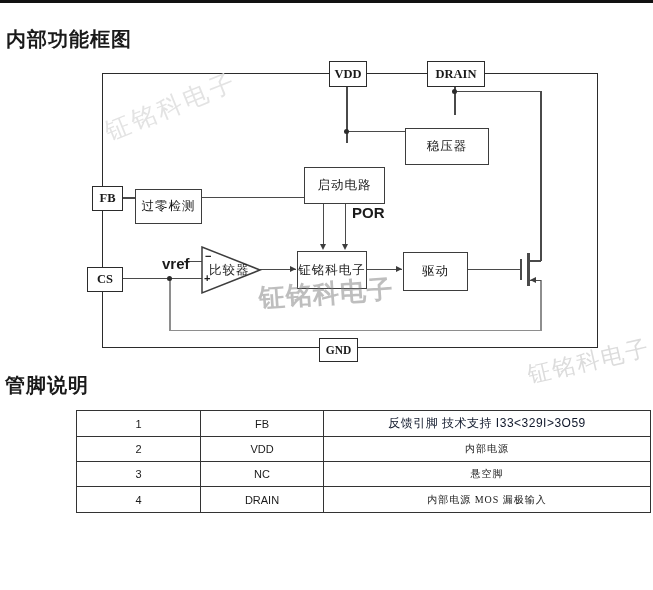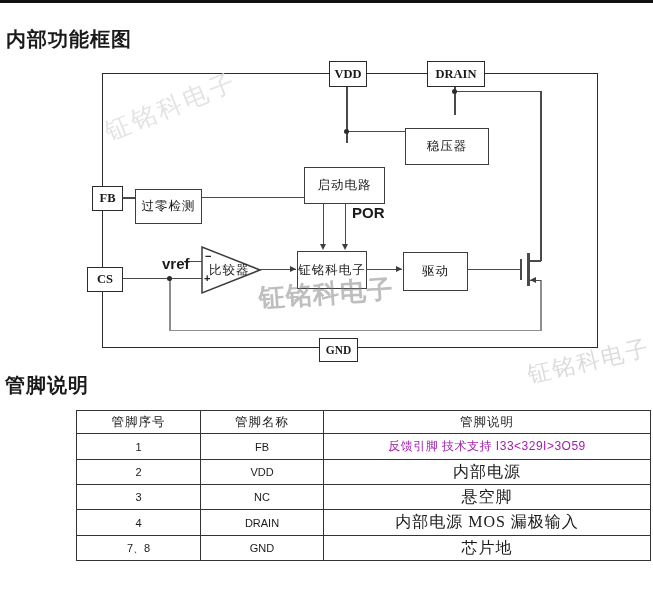--- a/index.html
+++ b/index.html
@@ -29,22 +29,22 @@
   .wm1{left:106px;top:116px;font-size:25px;letter-spacing:3px;color:#e3e3e3;transform:rotate(-22deg);z-index:1;}
   .wm2{left:259px;top:281px;font-size:26px;font-weight:bold;letter-spacing:1px;color:rgba(125,125,125,0.5);
        transform:rotate(-4deg);z-index:7;}
   .wm3{left:528px;top:360px;font-size:23px;letter-spacing:2px;color:#dcdcdc;transform:rotate(-13deg);z-index:1;}
   
   .pintable{border-collapse:collapse;table-layout:fixed;width:574px;background:#fff;}
   .pintable td,.pintable th{border:1.2px solid #333;text-align:center;vertical-align:middle;
         padding:0;font-weight:normal;overflow:hidden;}
   .th-cell{font-size:12.5px;letter-spacing:1px;font-family:"Liberation Serif",serif;}
   .c-num,.c-name{font-family:"Liberation Sans",sans-serif;font-size:11px;}
-  .c-desc{font-size:16px;letter-spacing:1px;font-family:"Liberation Serif",serif;}
-  .c-desc-gray{font-family:"Liberation Sans",sans-serif;font-size:12px;color:#a21caf;letter-spacing:0.5px;}
+  .c-desc{font-size:10px;letter-spacing:1px;font-family:"Liberation Serif",serif;}
+  .c-desc-gray{font-family:"Liberation Sans",sans-serif;font-size:12px;color:#0f172a;letter-spacing:0.5px;}
 </style>
 </head>
 <body>
 
 <div class="abs topbar"></div>
 
 <div class="abs h1" style="left:6px;top:26px;">内部功能框图</div>
 
 <div>
 
@@ -116,44 +116,34 @@
 
 <div class="abs h1" style="left:5px;top:372px;">管脚说明</div>
 
 <table class="abs pintable" style="left:76px;top:410px;">
   <colgroup>
       <col style="width:124px">
       <col style="width:123px">
       <col style="width:327px">
     </colgroup>
   <tbody>
-      <tr style="height:23px;">
-    <th class="th-cell">管脚序号</th>
-    <th class="th-cell">管脚名称</th>
-    <th class="th-cell">管脚说明</th>
-  </tr>
   <tr style="height:26px;">
     <td class="c-num">1</td>
     <td class="c-name">FB</td>
     <td class="c-desc-gray">反馈引脚  技术支持 I33&lt;329I&gt;3O59</td>
   </tr>
   <tr style="height:25px;">
     <td class="c-num">2</td>
     <td class="c-name">VDD</td>
     <td class="c-desc">内部电源</td>
   </tr>
   <tr style="height:25px;">
     <td class="c-num">3</td>
     <td class="c-name">NC</td>
     <td class="c-desc">悬空脚</td>
   </tr>
   <tr style="height:26px;">
     <td class="c-num">4</td>
     <td class="c-name">DRAIN</td>
     <td class="c-desc">内部电源 MOS 漏极输入</td>
   </tr>
-  <tr style="height:25px;">
-    <td class="c-num">7、8</td>
-    <td class="c-name">GND</td>
-    <td class="c-desc">芯片地</td>
-  </tr>
 </tbody>
   </table>
 
 </body></html>

